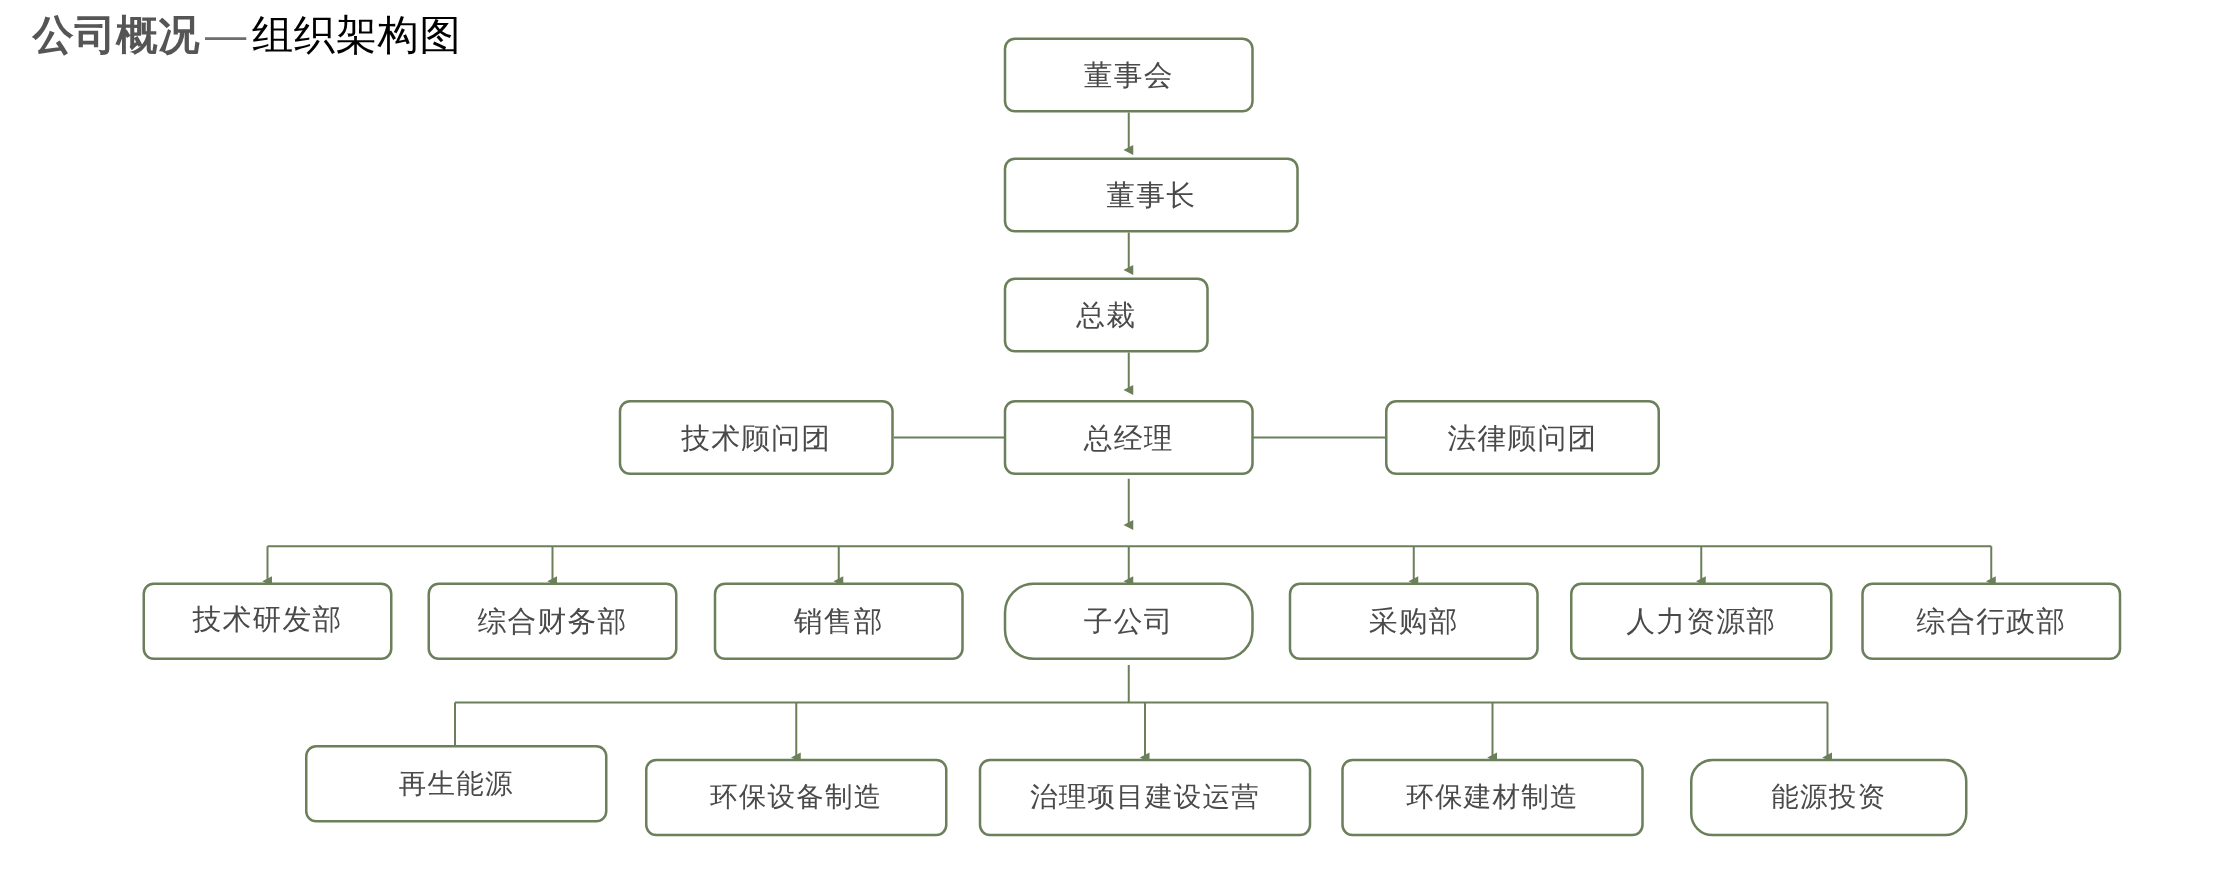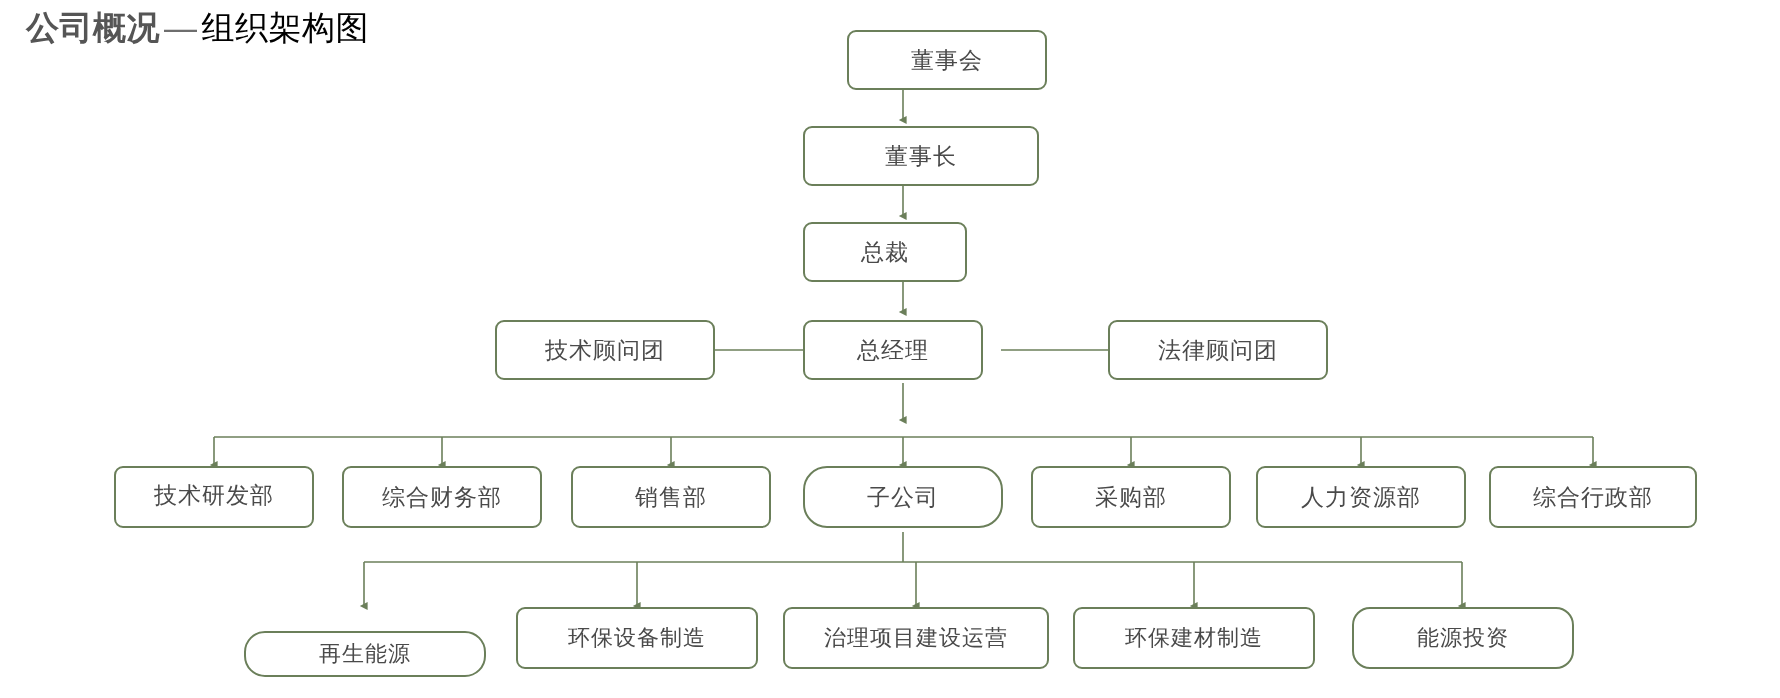--- a/index.html
+++ b/index.html
@@ -114,37 +114,37 @@
     <line x1="364" y1="562" x2="1462" y2="562"></line>
 
     <line x1="364" y1="562" x2="364" y2="606" marker-end="url(#arrowhead)"></line>
     <line x1="637" y1="562" x2="637" y2="606" marker-end="url(#arrowhead)"></line>
     <line x1="916" y1="562" x2="916" y2="606" marker-end="url(#arrowhead)"></line>
     <line x1="1194" y1="562" x2="1194" y2="606" marker-end="url(#arrowhead)"></line>
     <line x1="1462" y1="562" x2="1462" y2="606" marker-end="url(#arrowhead)"></line>
   </g>
 </svg>
 
-<div class="node level-root" style="left:803px; top:30px; width:200px; height:60px;margin-left:44px;">
+<div class="node level-root" style="left:803px; top:30px; width:200px; height:60px;">
   <span class="node-label">董事会</span>
 </div>
 
 <div class="node level-root" style="left:803px; top:126px; width:236px; height:60px;">
   <span class="node-label">董事长</span>
 </div>
 
 <div class="node level-root" style="left:803px; top:222px; width:164px; height:60px;">
   <span class="node-label">总裁</span>
 </div>
 
 <div class="node level-root" style="left:495px; top:320px; width:220px; height:60px;">
   <span class="node-label">技术顾问团</span>
 </div>
 
-<div class="node level-root" style="left:803px; top:320px; width:180px; height:60px;">
+<div class="node level-root" style="left:803px; top:320px; width:200px; height:60px;">
   <span class="node-label">总经理</span>
 </div>
 
 <div class="node level-root" style="left:1108px; top:320px; width:220px; height:60px;">
   <span class="node-label">法律顾问团</span>
 </div>
 
 <div class="node level-dept" style="left:114px; top:466px; width:200px; height:62px;font-family:Liberation Mono, monospace;">
   <span class="node-label">技术研发部</span>
 </div>
@@ -166,21 +166,21 @@
 </div>
 
 <div class="node level-dept" style="left:1256px; top:466px; width:210px; height:62px;">
   <span class="node-label">人力资源部</span>
 </div>
 
 <div class="node level-dept" style="left:1489px; top:466px; width:208px; height:62px;">
   <span class="node-label">综合行政部</span>
 </div>
 
-<div class="node level-sub" style="left:244px; top:631px; width:242px; height:46px;border-radius:21px;">
+<div class="node level-sub" style="left:244px; top:596px; width:242px; height:62px;">
   <span class="node-label">再生能源</span>
 </div>
 
 <div class="node level-sub" style="left:516px; top:607px; width:242px; height:62px;">
   <span class="node-label">环保设备制造</span>
 </div>
 
 <div class="node level-sub" style="left:783px; top:607px; width:266px; height:62px;">
   <span class="node-label">治理项目建设运营</span>
 </div>

